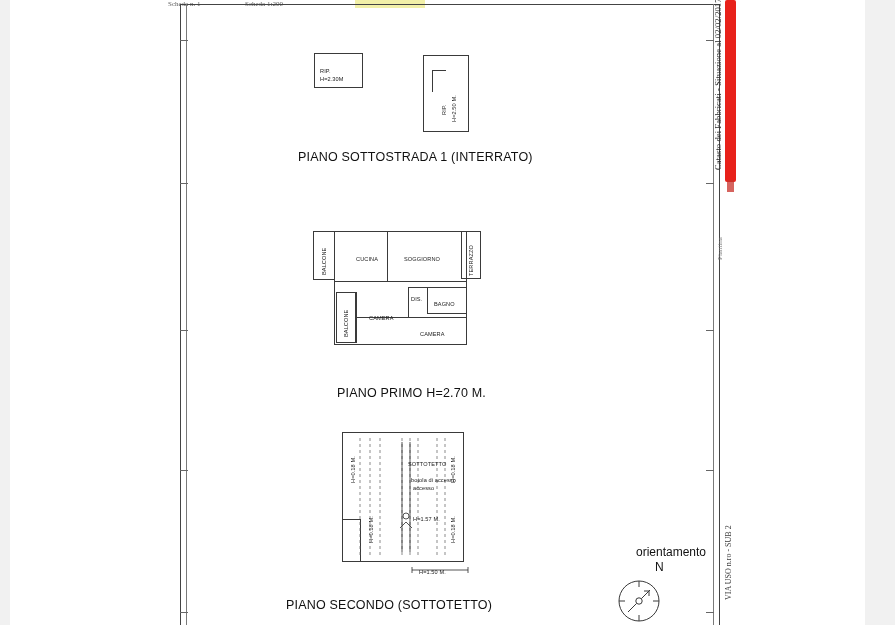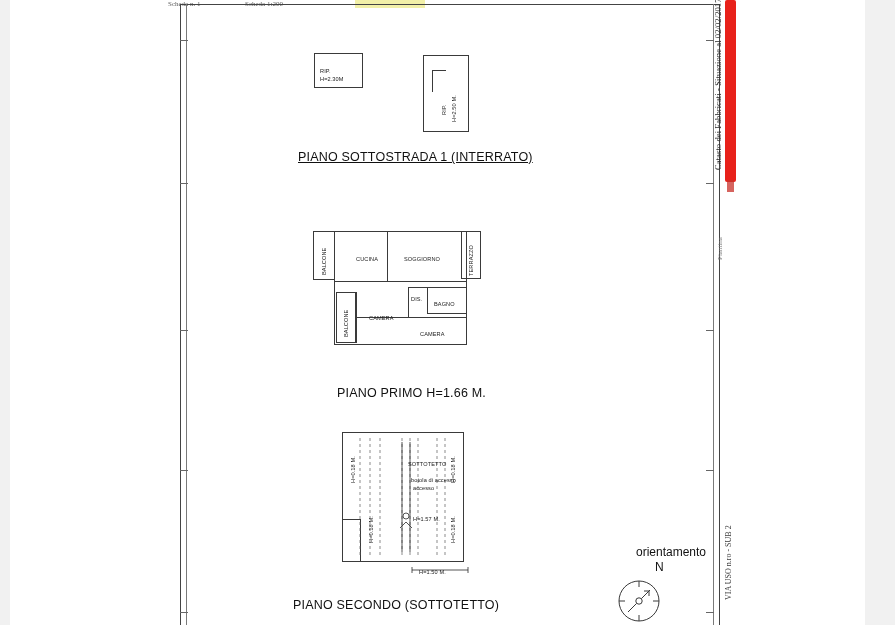--- a/index.html
+++ b/index.html
@@ -225,21 +225,21 @@
     <div class="wall-thin" style="left:345px; top:53px; width:18px; height:1px;"></div>
     <div class="rlabel" style="left:320px; top:68px;">RIP.</div>
     <div class="rlabel" style="left:320px; top:76px;">H=2.30M</div>
 
     <div class="wall" style="left:423px; top:55px; width:46px; height:77px;"></div>
     <div class="wall-thin" style="left:432px; top:70px; width:14px; height:1px;"></div>
     <div class="wall-thin" style="left:432px; top:70px; width:1px; height:22px;"></div>
     <div class="rlabel v" style="left:441px; top:115px;">RIP.</div>
     <div class="rlabel v" style="left:451px; top:122px;">H=2.50 M.</div>
 
-    <div class="plan-title" style="left:298px; top:150px;text-decoration:underline;">PIANO SOTTOSTRADA 1 (INTERRATO)</div>
+    <div class="plan-title" style="left:298px; top:150px;">PIANO SOTTOSTRADA 1 (INTERRATO)</div>
   </div>
 
   <div>
 
     <div class="wall" style="left:334px; top:231px; width:133px; height:114px;"></div>
 
     <div class="wall" style="left:313px; top:231px; width:22px; height:49px;"></div>
 
     <div class="wall" style="left:336px; top:292px; width:20px; height:51px;"></div>
 
@@ -257,21 +257,21 @@
     <div class="rlabel v" style="left:321px; top:275px;">BALCONE</div>
     <div class="rlabel" style="left:356px; top:256px;">CUCINA</div>
     <div class="rlabel" style="left:404px; top:256px;">SOGGIORNO</div>
     <div class="rlabel v" style="left:468px; top:276px;">TERRAZZO</div>
     <div class="rlabel v" style="left:343px; top:337px;">BALCONE</div>
     <div class="rlabel" style="left:369px; top:315px;">CAMERA</div>
     <div class="rlabel" style="left:411px; top:296px;">DIS.</div>
     <div class="rlabel" style="left:434px; top:301px;">BAGNO</div>
     <div class="rlabel" style="left:420px; top:331px;">CAMERA</div>
 
-    <div class="plan-title" style="left:337px; top:386px;">PIANO PRIMO H=1.66 M.</div>
+    <div class="plan-title" style="left:337px; top:386px;">PIANO PRIMO H=2.70 M.</div>
   </div>
 
   <div>
     <div class="wall" style="left:342px; top:432px; width:122px; height:130px;"></div>
     <div class="wall-thin" style="left:342px; top:519px; width:18px; height:1px;"></div>
     <div class="wall-thin" style="left:360px; top:519px; width:1px; height:43px;"></div>
 
     <svg width="122" height="130" style="position:absolute; left:342px; top:432px;">
       <g stroke="#5a5a5a" stroke-width="0.7" stroke-dasharray="3,3">
         <line x1="18" y1="6" x2="18" y2="124"></line>
@@ -303,21 +303,21 @@
     <div class="rlabel v" style="left:368px; top:543px;">H=0.18 M.</div>
     <div class="rlabel v" style="left:450px; top:483px;">H=0.18 M.</div>
     <div class="rlabel v" style="left:450px; top:543px;">H=0.18 M.</div>
     <div class="rlabel" style="left:413px; top:516px;">H=1.57 M.</div>
     <div class="rlabel" style="left:419px; top:569px;">H=1.50 M.</div>
 
     <div class="rlabel" style="left:408px; top:461px;">SOTTOTETTO</div>
     <div class="rlabel" style="left:411px; top:477px;">botola di accesso</div>
     <div class="rlabel" style="left:413px; top:485px;">accesso</div>
 
-    <div class="plan-title" style="left:286px; top:598px;margin-left:7px;">PIANO SECONDO (SOTTOTETTO)</div>
+    <div class="plan-title" style="left:286px; top:598px;">PIANO SECONDO (SOTTOTETTO)</div>
   </div>
 
   <div class="orient" style="left:616px; top:545px;margin-left:20px;">orientamento</div>
   <div class="orient" style="left:655px; top:560px;">N</div>
   <svg class="compass" viewBox="0 0 46 46">
     <circle cx="23" cy="23" r="20" fill="none" stroke="#3a3a3a" stroke-width="1"></circle>
     <circle cx="23" cy="23" r="3.2" fill="none" stroke="#3a3a3a" stroke-width="1"></circle>
     <g stroke="#3a3a3a" stroke-width="1" fill="none">
       <line x1="23" y1="3" x2="23" y2="9"></line>
       <line x1="23" y1="37" x2="23" y2="43"></line>

